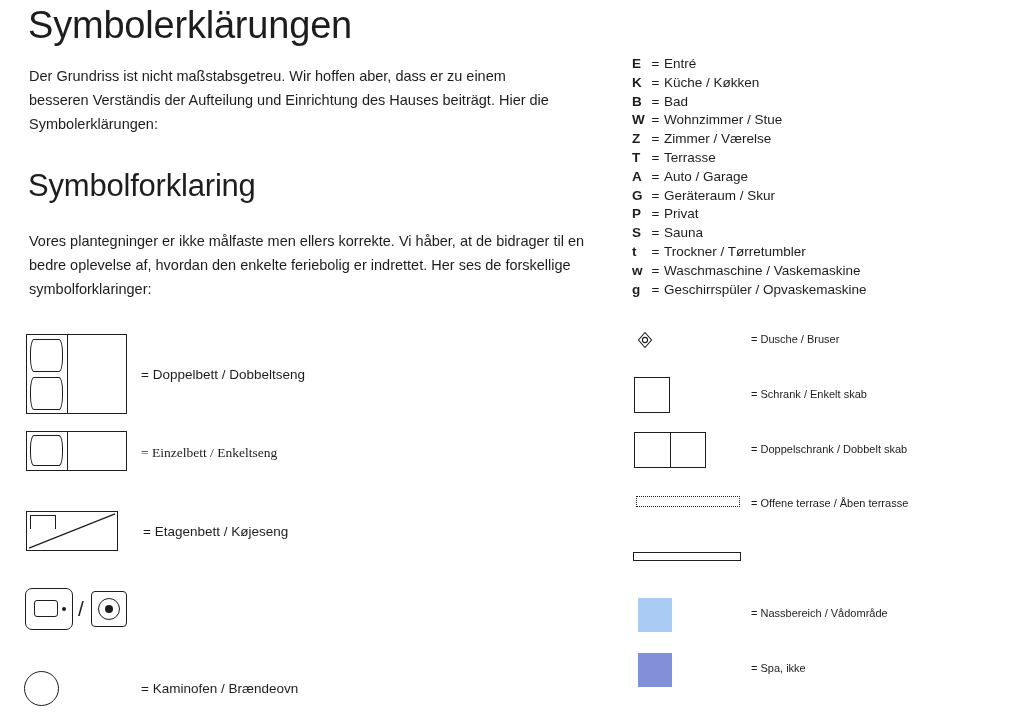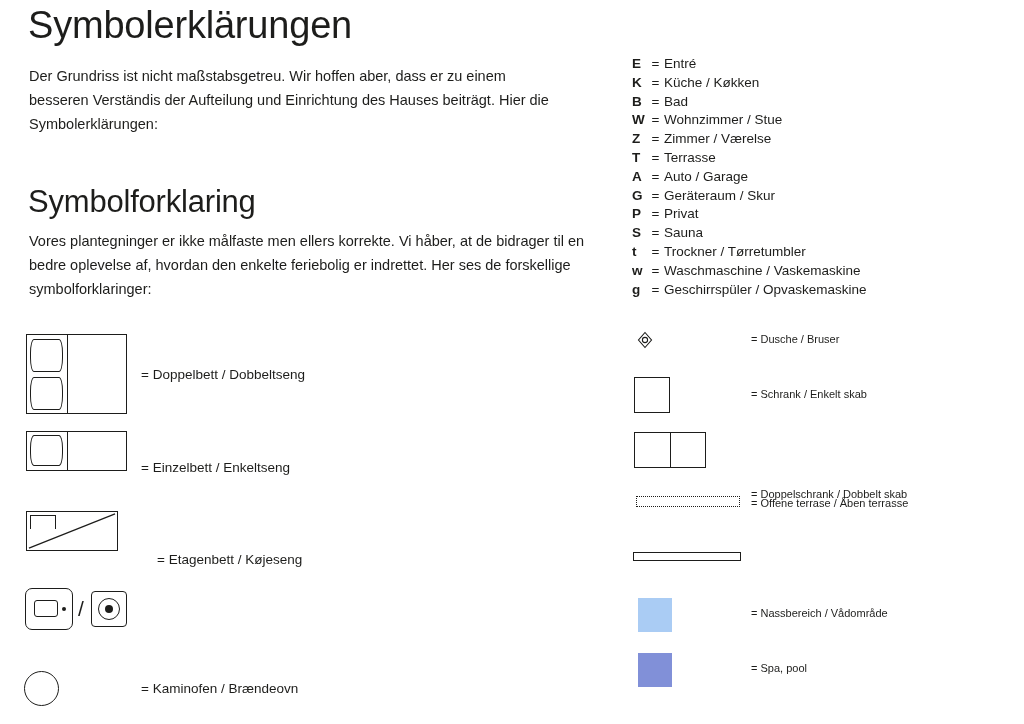--- a/index.html
+++ b/index.html
@@ -41,21 +41,21 @@
     left: 1px;
     top: 64px;
     width: 530px;
     font-size: 14.5px;
     line-height: 24px;
     color: #1d1d1b;
   }
   .title-dk {
     position: absolute;
     left: 0;
-    top: 184px;
+    top: 168px;
     font-size: 31px;
     font-weight: 400;
     letter-spacing: -0.2px;
     color: #1d1d1b;
     white-space: nowrap;
   }
   .para-dk {
     position: absolute;
     left: 1px;
     top: 229px;
@@ -373,31 +373,31 @@
     <div class="divider"></div>
   </div>
   <div class="legend-row" style="left:141px; top:367px;">
     <span class="legend-label">= Doppelbett / Dobbeltseng</span>
   </div>
 
   <div class="sym-singlebed">
     <div class="pillow"></div>
     <div class="divider"></div>
   </div>
-  <div class="legend-row" style="left:141px; top:460px;">
+  <div class="legend-row" style="left:141px; top:445px;font-family:Liberation Serif, serif;">
     <span class="legend-label">= Einzelbett / Enkeltseng</span>
   </div>
 
   <div class="sym-bunkbed">
     <div class="inner-top"></div>
     <svg viewBox="0 0 92 40" preserveAspectRatio="none" aria-hidden="true">
       <line x1="2" y1="38" x2="90" y2="2" stroke="#1d1d1b" stroke-width="1.2"></line>
     </svg>
   </div>
-  <div class="legend-row" style="left:157px; top:524px;margin-top:28px;">
+  <div class="legend-row" style="left:143px; top:524px;">
     <span class="legend-label">= Etagenbett / Køjeseng</span>
   </div>
 
   <div class="sym-sink">
     <div class="bowl"></div>
     <div class="tap"></div>
   </div>
   <div class="sym-slash">/</div>
   <div class="sym-basin">
     <div class="c-out"></div>
@@ -484,26 +484,26 @@
     </svg>
   </div>
   <div class="rlabel" style="left:751px; top:333px;">= Dusche / Bruser</div>
 
   <div class="sym-wardrobe"></div>
   <div class="rlabel" style="left:751px; top:388px;">= Schrank / Enkelt skab</div>
 
   <div class="sym-wardrobe2">
     <div class="mid"></div>
   </div>
-  <div class="rlabel" style="left:751px; top:443px;margin-top:45px;">= Doppelschrank / Dobbelt skab</div>
+  <div class="rlabel" style="left:751px; top:443px;">= Doppelschrank / Dobbelt skab</div>
 
   <div class="sym-openterrace"></div>
   <div class="rlabel" style="left:751px; top:497px;">= Offene terrase / Åben terrasse</div>
 
   <div class="sym-coveredterrace"></div>
 
   <div class="sym-wet" style="background:#aaccf4;"></div>
   <div class="rlabel" style="left:751px; top:607px;">= Nassbereich / Vådområde</div>
 
   <div class="sym-spa" style="background:#8190d8;"></div>
-  <div class="rlabel" style="left:751px; top:662px;">= Spa, pool</div>
+  <div class="rlabel" style="left:751px; top:662px;">= Spa, ikke</div>
 
 </div>
 
 </body></html>

